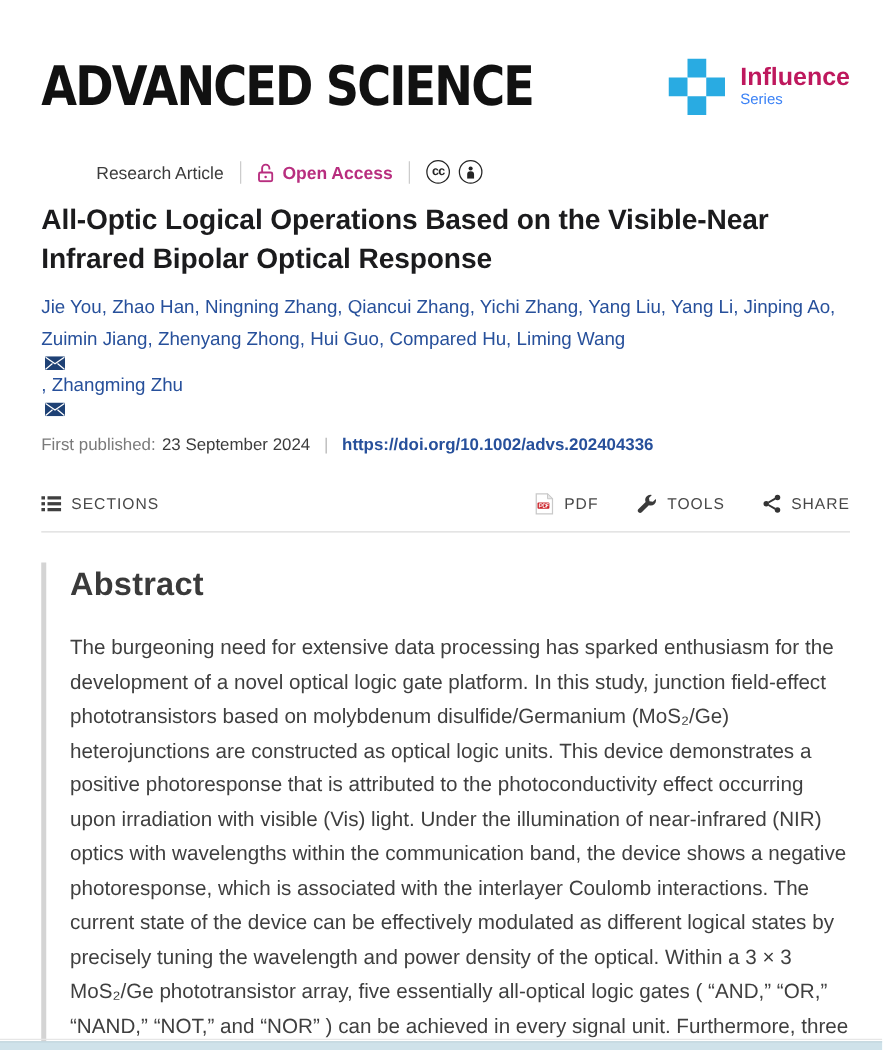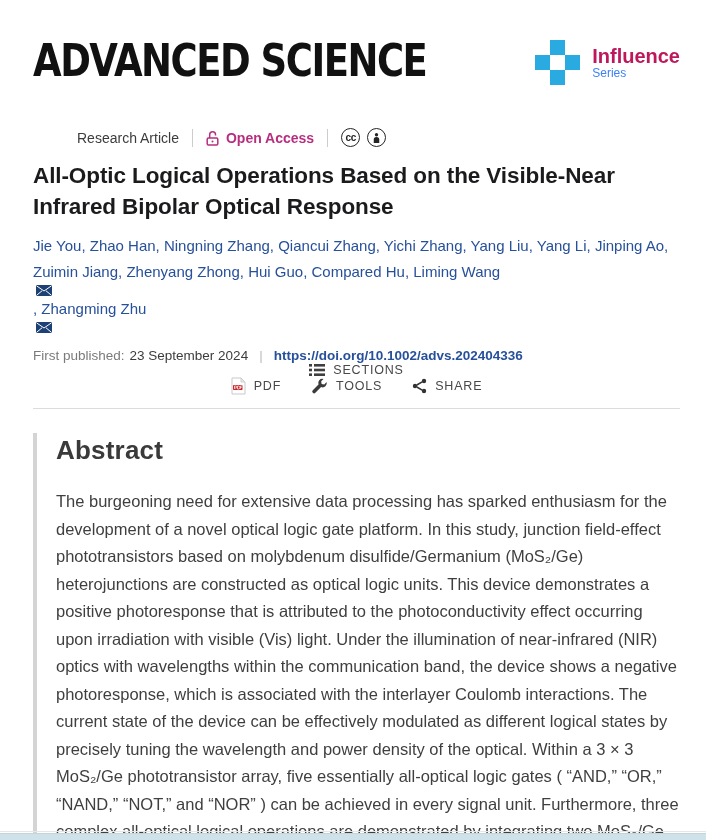--- a/index.html
+++ b/index.html
@@ -13,21 +13,21 @@
     color: #3f3f3f;
     box-sizing: border-box;
   }
   .content { padding: 0 26px 0 33px; }
 
   
   .header {
     margin-top: 40px;
     display: flex;
     justify-content: space-between;
-    align-items: flex-start;
+    align-items: center;
     height: 58px;
   }
   .journal-logo {
     font-family: "DejaVu Sans", sans-serif;
     font-weight: 800;
     font-size: 37px;
     letter-spacing: -1.5px;
     color: #111111;
     transform: scaleY(1.18);
     transform-origin: left center;
@@ -100,27 +100,27 @@
   }
   .published .lbl { color: #7a7a7a; }
   .published .date { color: #3c3c3c; margin-left: 5px; }
   .published .pipe { color: #bbbbbb; margin: 0 11px; }
   .doi {
     color: #27509b; font-weight: 700; text-decoration: none; cursor: pointer;
   }
 
   
   .toolbar {
+    margin-top: 31px;
     display: flex;
     justify-content: space-between;
     align-items: center;
     font-size: 12.5px;
     letter-spacing: 0.8px;
     color: #484848;
-    flex-direction: column;
   }
   .tb-item { display: inline-flex; align-items: center; gap: 8px; cursor: pointer; }
   .tb-right { display: flex; align-items: center; gap: 30px; }
 
   .hr { margin-top: 13px; border-top: 1px solid #dcdcdc; }
 
   
   .abstract {
     margin-top: 24px;
     border-left: 4px solid #d4d4d4;

